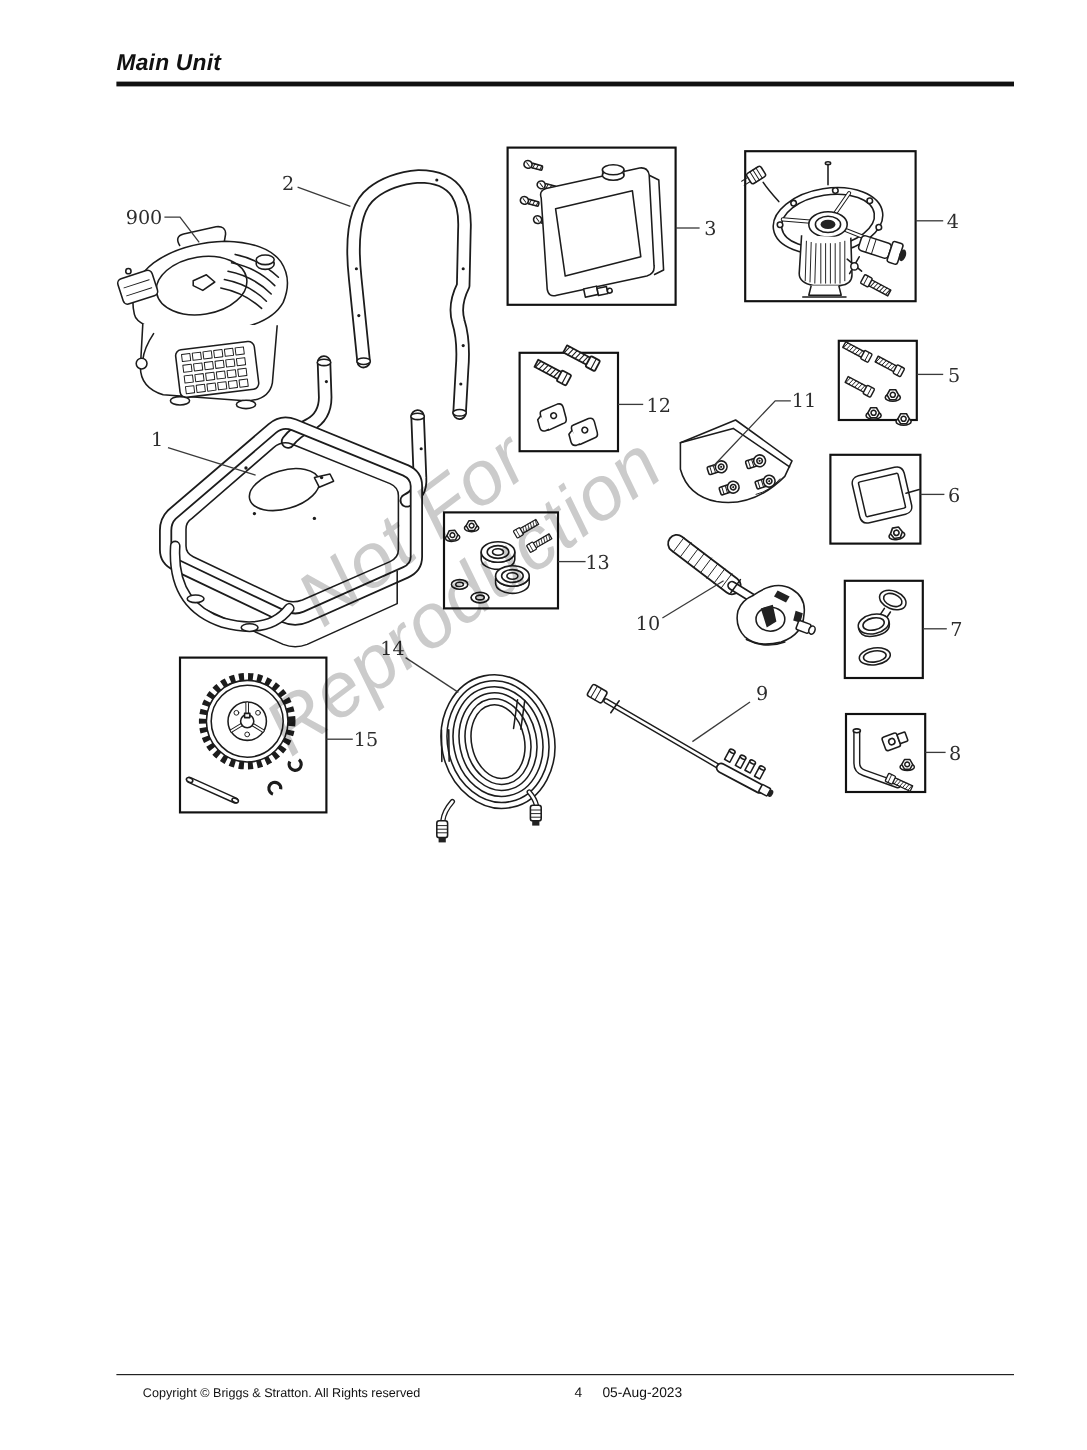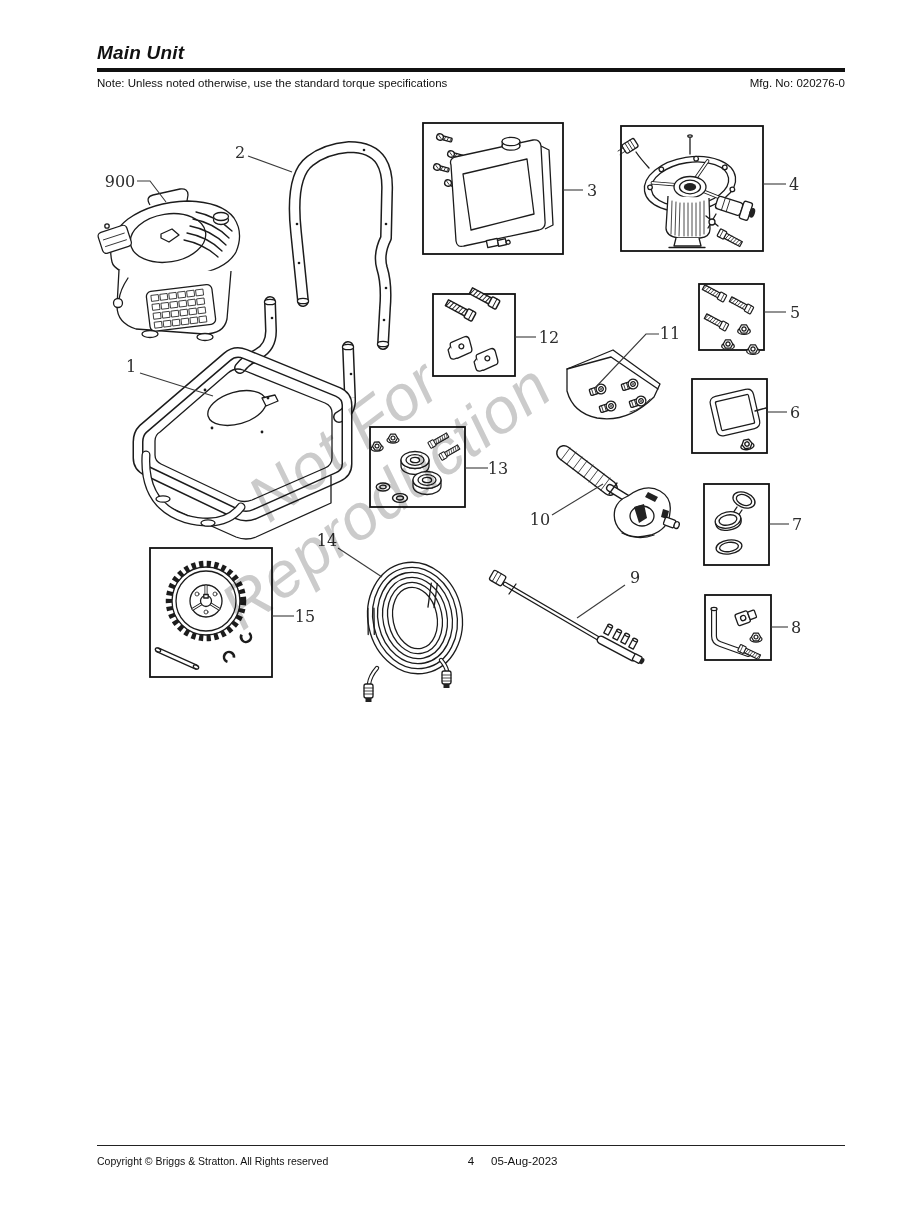--- a/index.html
+++ b/index.html
@@ -7,21 +7,21 @@
         font-family:"Liberation Sans",sans-serif;color:#111;padding-left:25px;}
   
   .hdr{position:absolute;left:97px;width:748px;top:42px;}
   .hdr h1{margin:0;font-size:19px;font-style:italic;font-weight:bold;letter-spacing:.2px;}
   .rule-thick{height:4px;background:#111;margin-top:4px;}
   .subhead{display:flex;justify-content:space-between;font-size:11.5px;margin-top:5px;}
   
   .ftr{position:absolute;left:97px;width:748px;top:1145px;}
   .rule-thin{height:1.4px;background:#222;}
   .ftr-row{display:flex;align-items:baseline;margin-top:9px;font-size:11px;}
-  .ftr-row .l{flex:1;font-size:10.5px;}
+  .ftr-row .l{flex:1;font-size:10.5px;margin-left:22px;}
   .ftr-row .c{width:40px;text-align:center;font-size:11.5px;}
   .ftr-row .r{flex:1;font-size:11.5px;}
   
   svg.diagram{position:absolute;left:0;top:0;z-index:2;}
   .ln{fill:none;stroke:#1c1c1c;stroke-width:1.3;stroke-linejoin:round;stroke-linecap:round;}
   .thin{stroke-width:.8;}
   .fw{fill:#fff;stroke:#1c1c1c;stroke-width:1.3;stroke-linejoin:round;}
   .fd{fill:#222;stroke:none;}
   .box{fill:#fff;stroke:#111;stroke-width:1.8;}
   .tO{fill:none;stroke:#1c1c1c;stroke-linecap:round;stroke-linejoin:round;}
@@ -36,24 +36,20 @@
       font-family:"Liberation Sans",sans-serif;}
 </style>
 </head>
 <body>
 
 <div class="page">
 
   <div class="hdr">
     <h1>Main Unit</h1>
     <div class="rule-thick"></div>
-    <div class="subhead">
-      <span>Note: Unless noted otherwise, use the standard torque specifications</span>
-      <span>Mfg. No: 020276-0</span>
-    </div>
   </div>
 
   <svg class="diagram" width="906" height="1208" viewBox="0 0 906 1208">
     <defs>
       <g id="boltT">
         <rect x="3.2" y="-2.9" width="19.5" height="5.8" class="fw"></rect>
         <line x1="7" y1="-2.9" x2="5.4" y2="2.9" class="ln thin"></line>
         <line x1="10" y1="-2.9" x2="8.4" y2="2.9" class="ln thin"></line>
         <line x1="13" y1="-2.9" x2="11.4" y2="2.9" class="ln thin"></line>
         <line x1="16" y1="-2.9" x2="14.4" y2="2.9" class="ln thin"></line>

